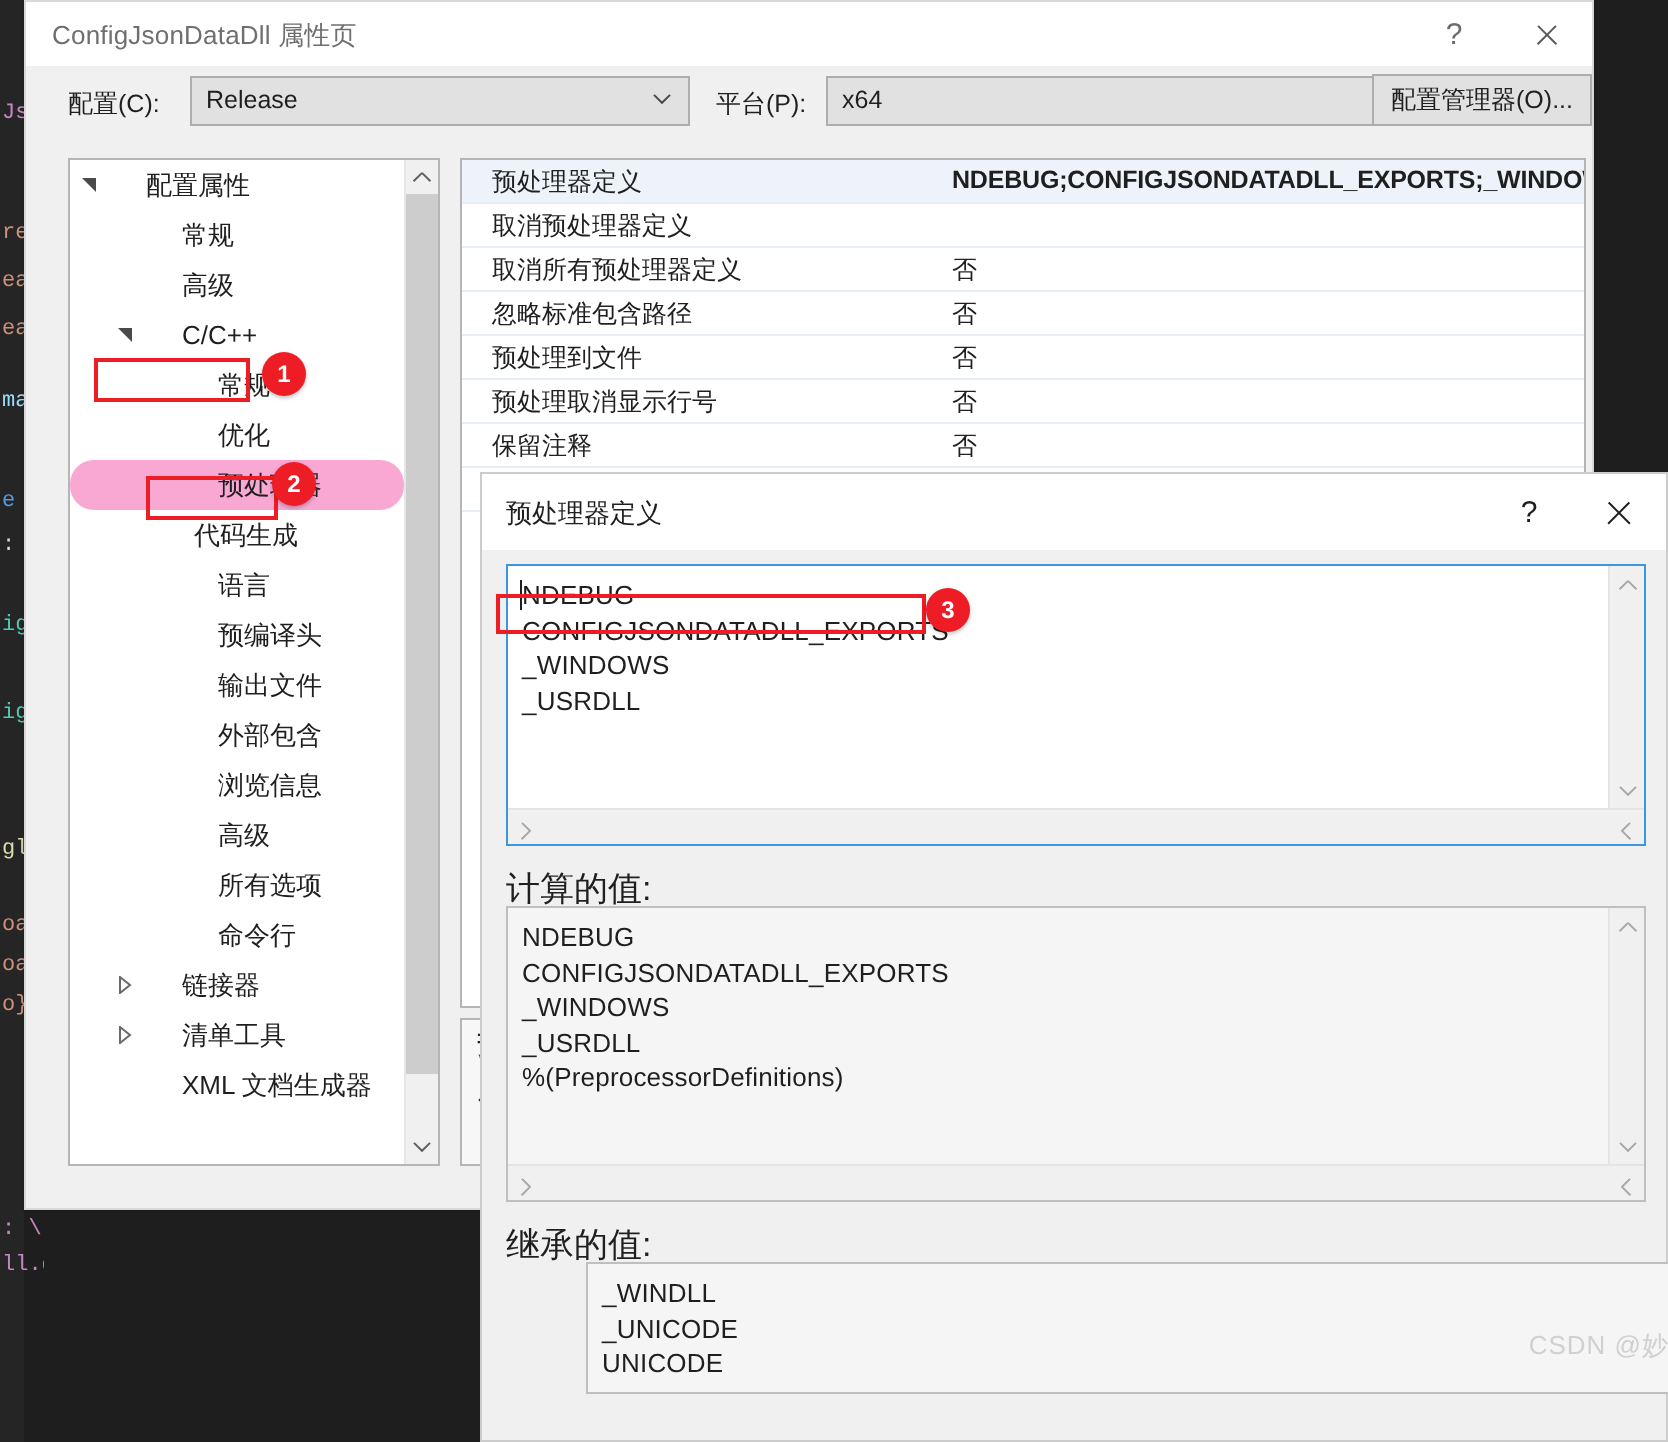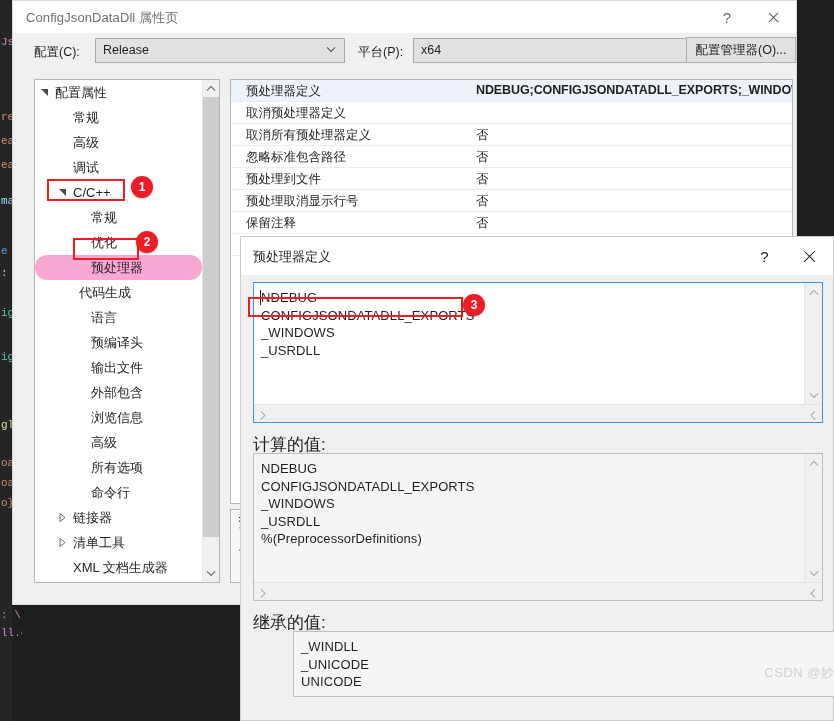--- a/index.html
+++ b/index.html
@@ -64,21 +64,21 @@
   }
 
   
   .treepanel{
     position:absolute;left:21px;top:78px;width:186px;height:504px;
     background:#ffffff;border:1px solid #b5b5b5;box-sizing:border-box;overflow:hidden;
   }
   .tree{position:absolute;left:0;top:0;width:167px;height:100%;}
   .tnode{position:relative;height:25px;line-height:25px;font-size:13px;color:#1f1f1f;white-space:nowrap;}
   .tnode.sel{background:#f9a8d4;border-radius:12px;}
-  .tnode .lbl{position:absolute;top:0;white-space:nowrap;}
+  .tnode .lbl{position:absolute;top:0;white-space:nowrap;margin-left:18px;}
   .tri{position:absolute;top:8px;width:8px;height:9px;}
   .tri svg{display:block;}
 
   
   .tsb{position:absolute;right:0;top:0;width:17px;height:100%;background:#f0f0f0;border-left:1px solid #e6e6e6;box-sizing:border-box;}
   .tsb .arrowbtn{position:absolute;left:0;width:17px;height:17px;display:flex;align-items:center;justify-content:center;}
   .tsb .up{top:0;} .tsb .down{bottom:0;}
   .caret{width:9px;height:9px;position:relative;}
   .caret:before,.caret:after{content:"";position:absolute;width:6px;height:1.3px;background:#606060;top:4px;}
   .caret.u:before{left:-1px;transform:rotate(-45deg);} .caret.u:after{left:3px;transform:rotate(45deg);}
@@ -149,21 +149,21 @@
   .wm{position:absolute;right:14px;bottom:14px;font-size:13px;color:#d0d0d0;white-space:nowrap;letter-spacing:.5px;}
 </style>
 </head>
 <body>
 
 <div class="root">
 
   <div class="ide-bg"></div>
   <div class="ide-gutter"></div>
   <div class="code-col" id="code-col">
-      <div class="code-line" style="top: 37px; color: rgb(197, 134, 192);">Js</div>
+      <div class="code-line" style="top: 52px; color: rgb(197, 134, 192);">Js</div>
       <div class="code-line" style="top: 112px; color: rgb(206, 145, 120);">re</div>
       <div class="code-line" style="top: 136px; color: rgb(206, 145, 120);">ea</div>
       <div class="code-line" style="top: 160px; color: rgb(206, 145, 120);">ea</div>
       <div class="code-line" style="top: 196px; color: rgb(156, 220, 254);">ma</div>
       <div class="code-line" style="top: 246px; color: rgb(86, 156, 214);">e</div>
       <div class="code-line" style="top: 268px; color: rgb(212, 212, 212);">:</div>
       <div class="code-line" style="top: 308px; color: rgb(78, 201, 176);">ig</div>
       <div class="code-line" style="top: 352px; color: rgb(78, 201, 176);">ig</div>
       <div class="code-line" style="top: 400px; color: rgb(220, 220, 170); margin-left: 32px;">Da</div>
       <div class="code-line" style="top: 420px; color: rgb(220, 220, 170);">gl</div>
@@ -210,23 +210,20 @@
             </span>
             <span class="lbl" style="left: 20px;">配置属性</span>
           </div>
           <div class="tnode">
             <span class="lbl" style="left: 38px;">常规</span>
           </div>
           <div class="tnode">
             <span class="lbl" style="left: 38px;">高级</span>
           </div>
           <div class="tnode">
-            <span class="lbl" style="left: 38px;">调试</span>
-          </div>
-          <div class="tnode">
             <span class="tri" style="left: 23px;">
               <svg width="9" height="9" viewBox="0 0 9 9">
                 <path d="M1 1 L8 1 L8 8 Z" fill="#4a4a4a"></path>
               </svg>
             </span>
             <span class="lbl" style="left: 38px;">C/C++</span>
           </div>
           <div class="tnode">
             <span class="lbl" style="left: 56px;">常规</span>
           </div>

